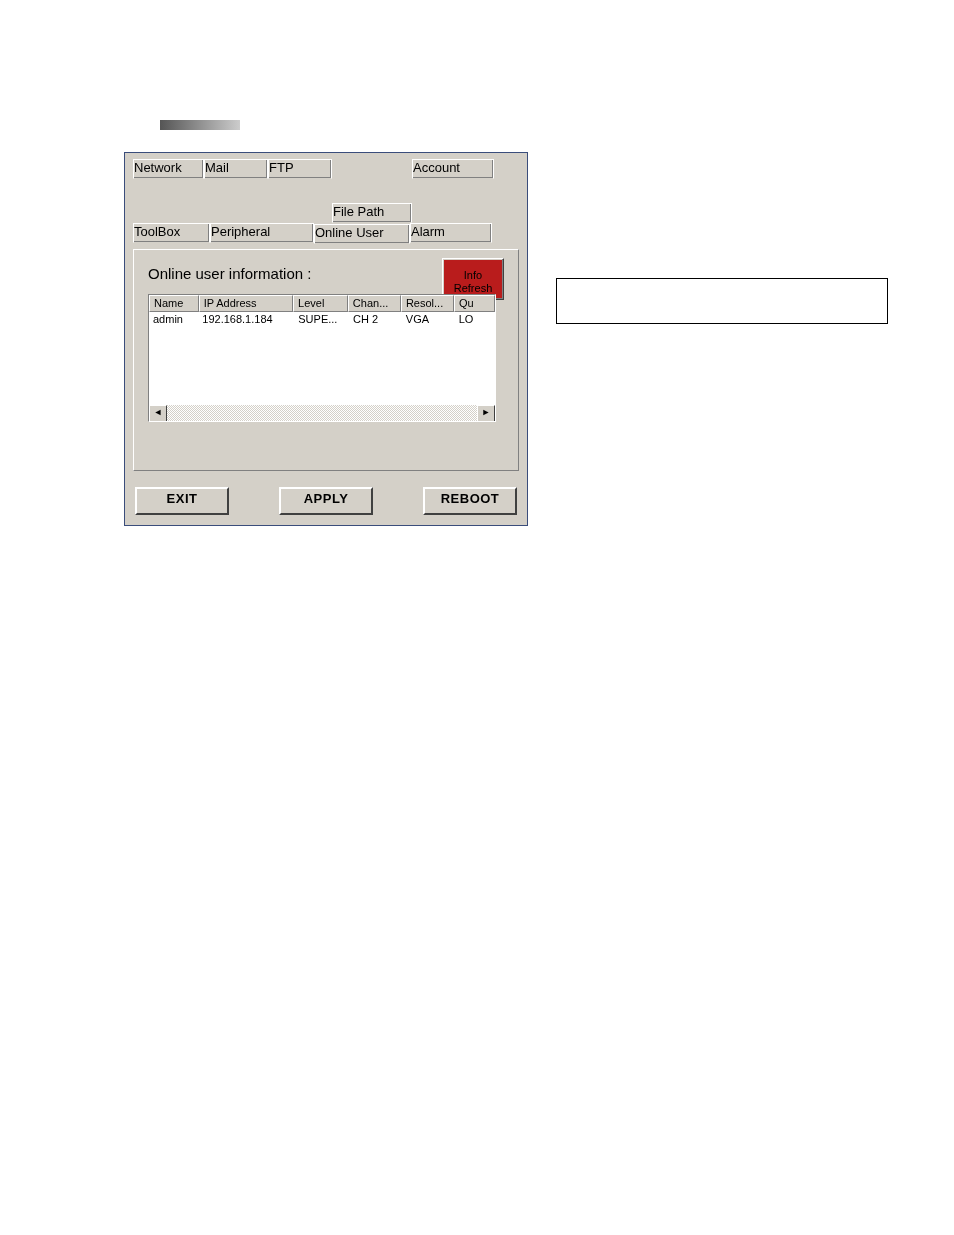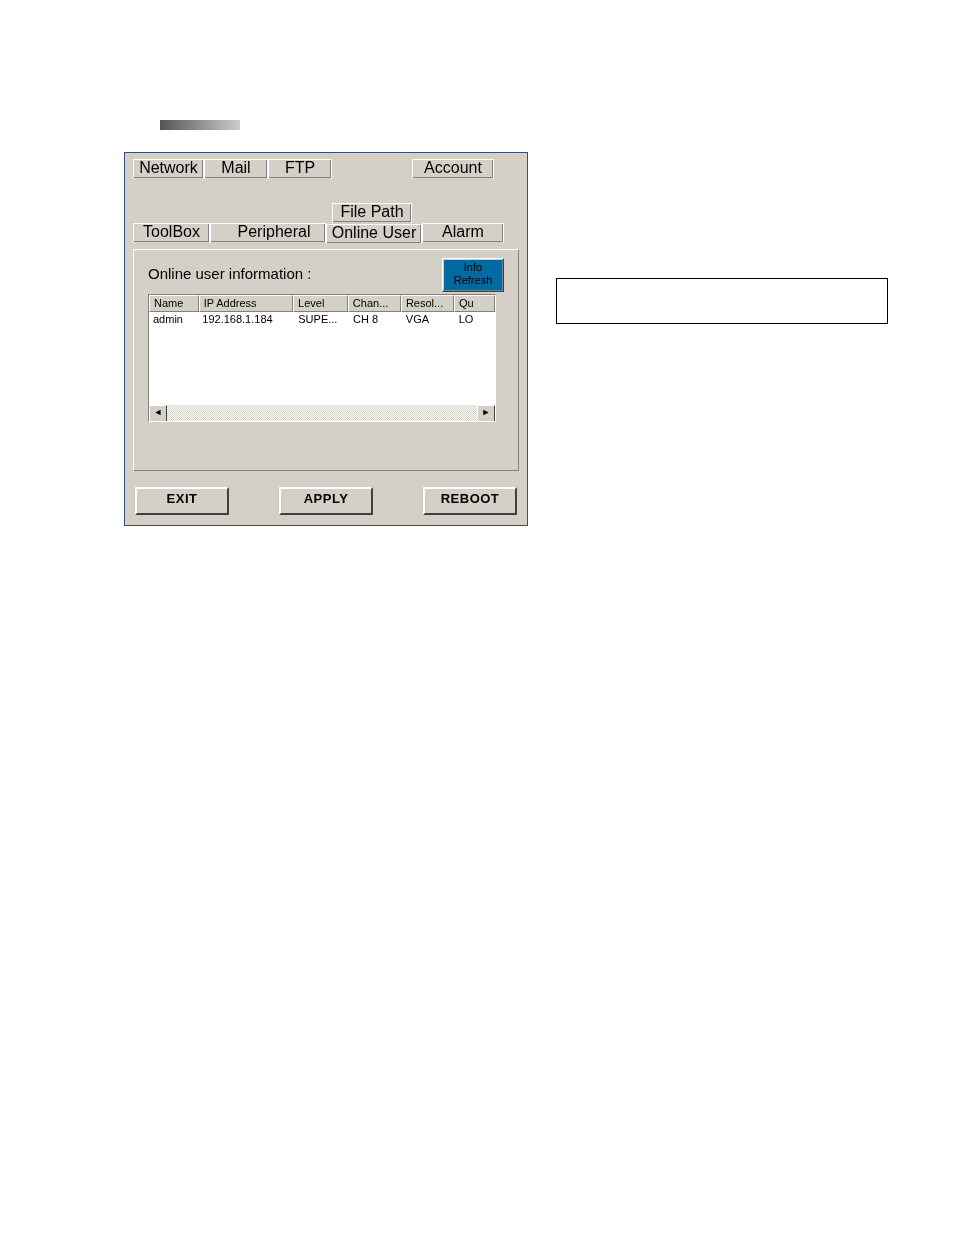--- a/index.html
+++ b/index.html
@@ -70,34 +70,34 @@
     gap: 0;
   }
   .tab {
     background: #d4d0c8;
     border: 1px solid #808080;
     border-bottom: 1px solid #d4d0c8;
     border-right: 1px solid #fff;
     border-top: 1px solid #fff;
     border-left: 1px solid #fff;
     box-shadow: inset -1px 0 0 #808080, inset 0 -1px 0 #808080;
-    font-size: 16px;
-    text-align: center;
+    font-size: 13px;
+    text-align: left;
     padding: 1px 0;
     height: 16px;
     line-height: 14px;
     position: relative;
   }
   .tabrow.row1 .tab:nth-child(1){ width:69px; }
   .tabrow.row1 .tab:nth-child(2){ width:62px; }
   .tabrow.row1 .tab:nth-child(3){ width:62px; }
   .tabrow.row1 .tab:nth-child(4){ width:78px;margin-top:44px; }
   .tabrow.row1 .tab:nth-child(5){ width:80px; }
   .tabrow.row2 .tab:nth-child(1){ width:75px; }
-  .tabrow.row2 .tab:nth-child(2){ width:102px;padding-left:12px; }
+  .tabrow.row2 .tab:nth-child(2){ width:102px; }
   .tabrow.row2 .tab:nth-child(3){ width:94px; }
   .tabrow.row2 .tab:nth-child(4){ width:80px; }
   .tab.active {
     background: #d4d0c8;
     border-bottom: 1px solid #d4d0c8;
     position: relative;
     top: 1px;
     font-weight: normal;
   }
   .tabcontent {
@@ -118,27 +118,27 @@
 
   .refresh-btn {
     position: absolute;
     right: 14px;
     top: 8px;
     width: 60px;
     height: 30px;
     font-size: 11px;
     line-height: 13px;
     text-align: center;
-    background: #0369a1;
+    background: #b91c1c;
     border-top: 1px solid #fff;
     border-left: 1px solid #fff;
     border-right: 1px solid #404040;
     border-bottom: 1px solid #404040;
     box-shadow: inset -1px -1px 0 #808080, inset 1px 1px 0 #d4d0c8;
-    padding-top: 2px;
+    padding-top: 10px;
   }
 
   
   .listview {
     border-top: 1px solid #808080;
     border-left: 1px solid #808080;
     border-right: 1px solid #fff;
     border-bottom: 1px solid #fff;
     background: #fff;
     width: 346px;
@@ -278,21 +278,21 @@
             <div class="col c2">IP Address</div>
             <div class="col c3">Level</div>
             <div class="col c4">Chan...</div>
             <div class="col c5">Resol...</div>
             <div class="col c6">Qu</div>
           </div>
           <div class="lv-row">
             <div class="col c1">admin</div>
             <div class="col c2">192.168.1.184</div>
             <div class="col c3">SUPE...</div>
-            <div class="col c4">CH 8</div>
+            <div class="col c4">CH 2</div>
             <div class="col c5">VGA</div>
             <div class="col c6">LO</div>
           </div>
 
           <div class="hscroll">
             <div class="arrow">◄</div>
             <div class="track"></div>
             <div class="arrow">►</div>
           </div>
         </div>

